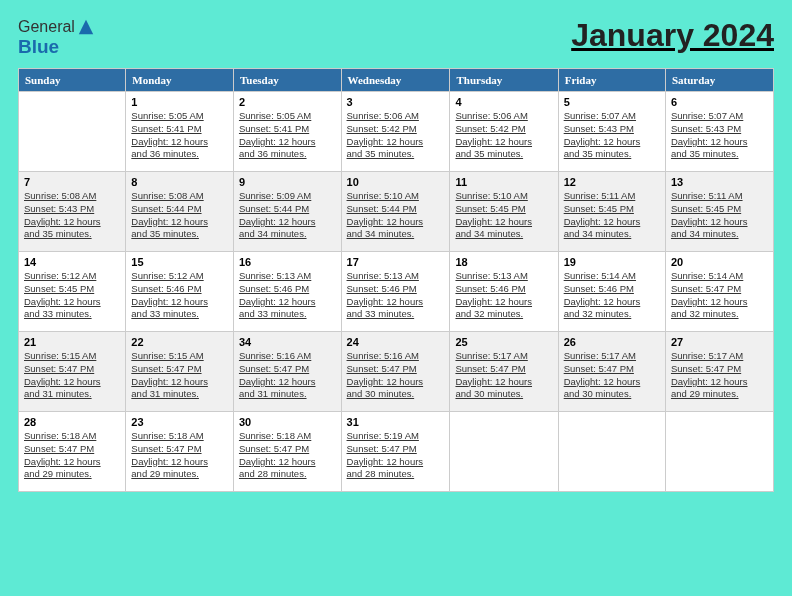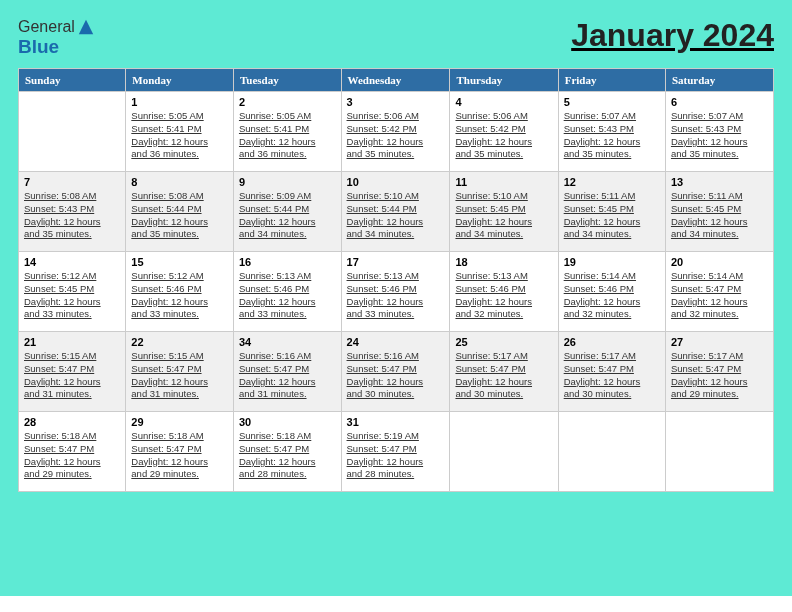--- a/index.html
+++ b/index.html
@@ -323,21 +323,21 @@
         </tr>
         <tr>
           <td>
             <span class="day-number">28</span>
             <div class="day-info" style="white-space: pre-line;">Sunrise: 5:18 AM
 Sunset: 5:47 PM
 Daylight: 12 hours
 and 29 minutes.</div>
           </td>
           <td>
-            <span class="day-number">29</span>
+            <span class="day-number">23</span>
             <div class="day-info" style="white-space: pre-line;">Sunrise: 5:18 AM
 Sunset: 5:47 PM
 Daylight: 12 hours
 and 29 minutes.</div>
           </td>
           <td>
             <span class="day-number">30</span>
             <div class="day-info" style="white-space: pre-line;">Sunrise: 5:18 AM
 Sunset: 5:47 PM
 Daylight: 12 hours

